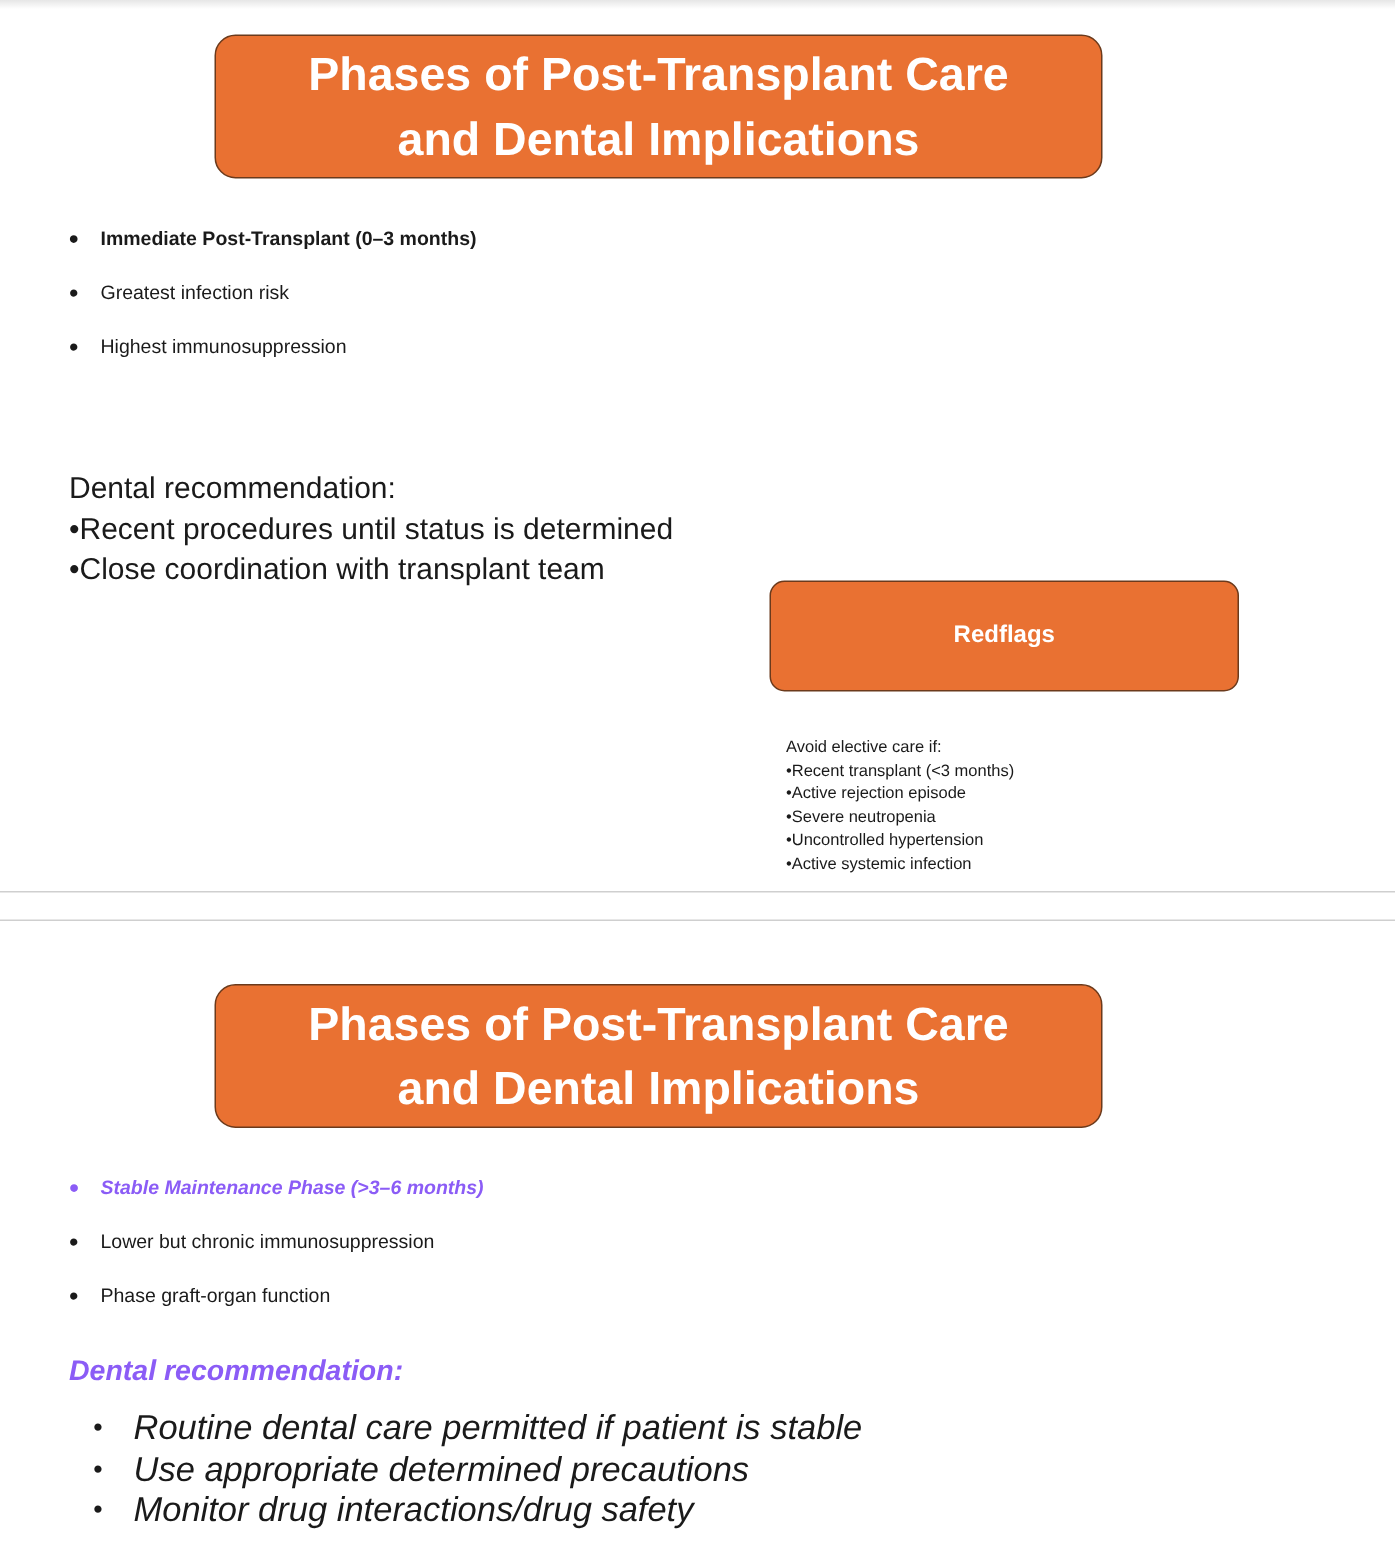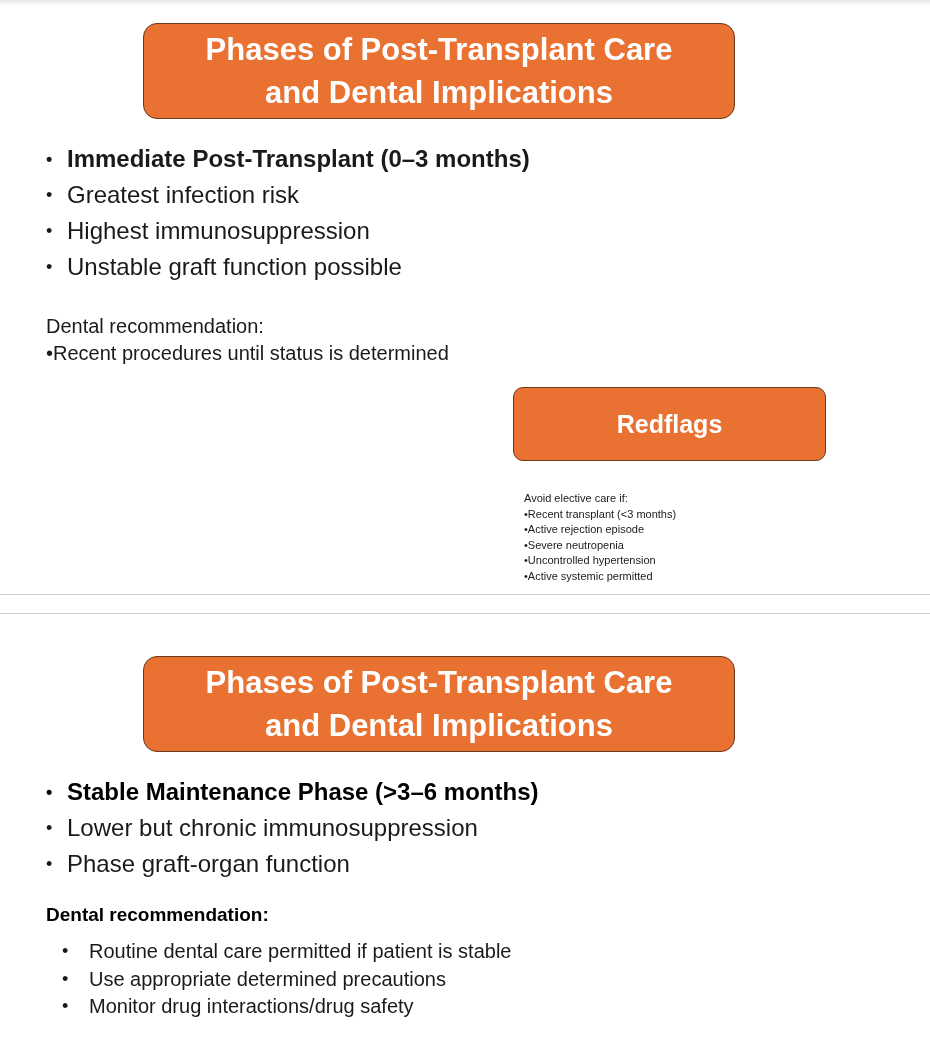--- a/index.html
+++ b/index.html
@@ -18,77 +18,77 @@
     .divider-line { position: absolute; left: 0; width: 930px; height: 1px; background: #cfcfcf; }
 
     .title-box {
       position: absolute; left: 143px; width: 592px; height: 96px;
       background: #e97132; border: 1.5px solid #6b3a1c; border-radius: 14px;
       box-sizing: border-box; display: flex; flex-direction: column;
       align-items: center; justify-content: center;
       color: #ffffff; font-weight: bold; font-size: 31px; line-height: 43px; text-align: left;
     }
     .bullets { position: absolute; left: 46px; margin: 0; padding: 0; list-style: none; }
-    .bullets li { position: relative; padding-left: 21px; font-size: 24px; line-height: 36px; }
+    .bullets li { position: relative; padding-left: 21px; font-size: 13px; line-height: 36px; }
     .bullets li::before {
       content: "\2022"; position: absolute; left: 0; top: 0; font-size: 18px;
     }
     .bold { font-weight: bold; }
-    .green { color: #000000; }
+    .green { color: #8b5cf6; font-style: italic; }
 
     .rec-block { position: absolute; left: 46px; font-size: 20px; line-height: 27px; }
     .rec-block div { white-space: nowrap; }
 
     .redflags-box {
       position: absolute; left: 513px; top: 387px; width: 313px; height: 74px;
       background: #e97132; border: 1.5px solid #6b3a1c; border-radius: 10px; box-sizing: border-box;
       display: flex; align-items: center; justify-content: center;
-      color: #ffffff; font-weight: bold; font-size: 25px;
+      color: #ffffff; font-weight: bold; font-size: 16px;
     }
     .redflags-list { position: absolute; left: 524px; top: 491px; font-size: 11px; line-height: 15.5px; }
 
     .rec-heading { position: absolute; left: 46px; font-size: 19px; font-weight: bold; }
     .sub-bullets { position: absolute; left: 62px; margin: 0; padding: 0; list-style: none; }
-    .sub-bullets li { position: relative; padding-left: 27px; font-size: 20px; line-height: 27.5px; }
+    .sub-bullets li { position: relative; padding-left: 27px; font-size: 23px; line-height: 27.5px; font-style: italic; }
     .sub-bullets li::before { content: "\2022"; position: absolute; left: 0; top: 0; font-size: 18px; }
   </style>
 </head>
 <body>
 
 <div class="top-shadow"></div>
 
 <section class="slide slide-1">
   <div class="title-box" style="top:23px;">
     <div>Phases of Post-Transplant Care</div>
     <div>and Dental Implications</div>
   </div>
 
   <ul class="bullets" style="top:141px;">
     <li class="bold">Immediate Post-Transplant (0–3 months)</li>
     <li>Greatest infection risk</li>
     <li>Highest immunosuppression</li>
-    <li>Unstable graft function possible</li>
   </ul>
 
   <div class="rec-block" style="top:313px;">
     <div>Dental recommendation:</div>
     <div>•Recent procedures until status is determined</div>
+    <div>•Close coordination with transplant team</div>
   </div>
 
   <div class="redflags-box">
     <span>Redflags</span>
   </div>
 
   <div class="redflags-list">
     <div>Avoid elective care if:</div>
     <div>•Recent transplant (&lt;3 months)</div>
     <div>•Active rejection episode</div>
     <div>•Severe neutropenia</div>
     <div>•Uncontrolled hypertension</div>
-    <div>•Active systemic permitted</div>
+    <div>•Active systemic infection</div>
   </div>
 </section>
 
 <div class="divider-line" style="top:594px;"></div>
 <div class="divider-line" style="top:613px;"></div>
 
 <section class="slide slide-2">
   <div class="title-box" style="top:42px;">
     <div>Phases of Post-Transplant Care</div>
     <div>and Dental Implications</div>

